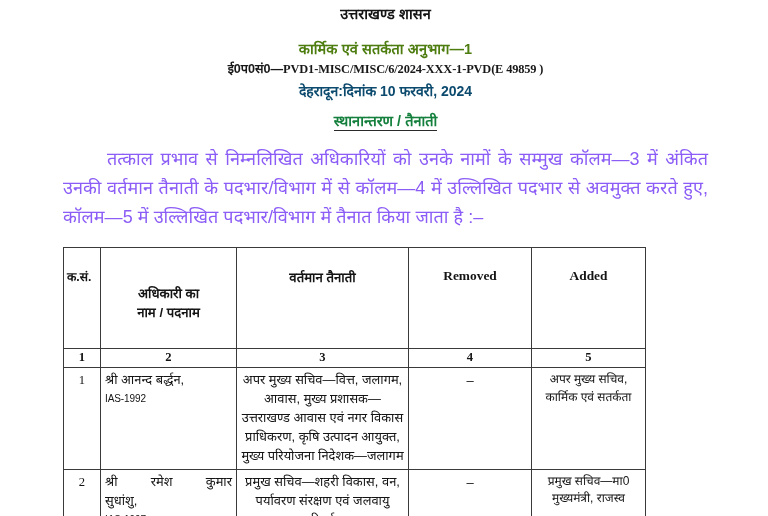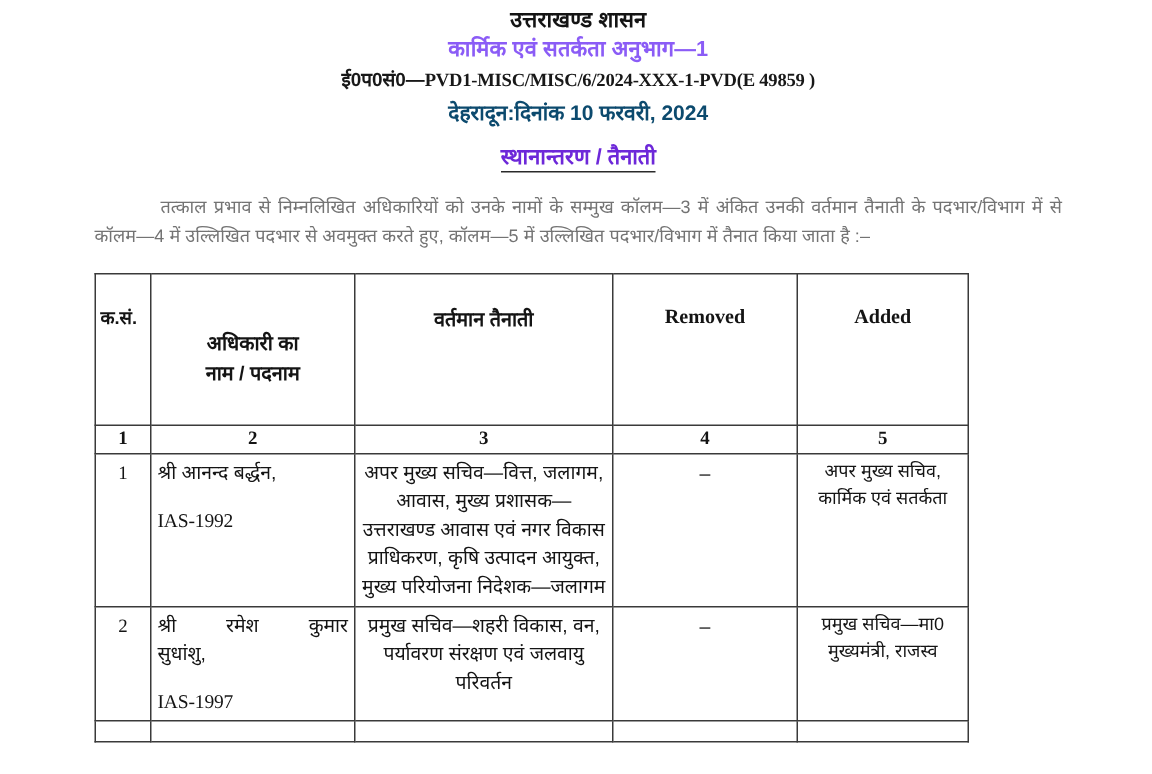--- a/index.html
+++ b/index.html
@@ -31,22 +31,22 @@
   .hdr-line1 {
     font-size: 14.5px;
     font-weight: 700;
     letter-spacing: .1px;
     color: #141414;
   }
   .hdr-line2 {
     font-size: 14.5px;
     font-weight: 700;
     letter-spacing: .1px;
-    margin-top: 1px;
-    color: #8b5cf6;
+    margin-top: 17px;
+    color: #4d7c0f;
   }
   .hdr-ref {
     font-size: 12.6px;
     font-weight: 700;
     margin-top: 4px;
     color: #181818;
     white-space: nowrap;
   }
   .hdr-ref .ref-latin {
     font-family: "Liberation Serif", "DejaVu Serif", serif;
@@ -57,35 +57,35 @@
   .hdr-date {
     font-size: 14px;
     font-weight: 700;
     margin-top: 5px;
     color: #0c4a6e;
   }
   .hdr-subject {
     font-size: 14.5px;
     font-weight: 700;
     margin-top: 13px;
-    color: #6d28d9;
+    color: #15803d;
   }
   .hdr-subject span.u {
     border-bottom: 1.4px solid #2a2a2a;
     padding-bottom: 1px;
   }
 
   
   .body-para {
     margin-top: 14px;
-    font-size: 12px;
+    font-size: 18px;
     line-height: 1.62;
     text-align: justify;
     text-indent: 44px;
-    color: #737373;
+    color: #8b5cf6;
     letter-spacing: .05px;
   }
 
   
   .tbl-wrap {
     margin-top: 15px;
   }
   table.t {
     border-collapse: collapse;
     width: 582px;
@@ -151,24 +151,24 @@
     text-align: left;
     font-size: 12.9px;
   }
   td.d-name .nm-just {
     display: block;
     text-align: justify;
     text-align-last: justify;
   }
   td.d-name .ias {
     display: block;
-    font-family: Liberation Serif, serif;
-    font-size: 13px;
+    font-family: Liberation Sans, sans-serif;
+    font-size: 10px;
     letter-spacing: -0.1px;
-    margin-top: 12px;
+    margin-top: 2px;
   }
   td.d-cur {
     text-align: center;
     font-size: 12.9px;
   }
   td.d-rem {
     text-align: center;
     font-size: 13px;
   }
   td.d-add {

